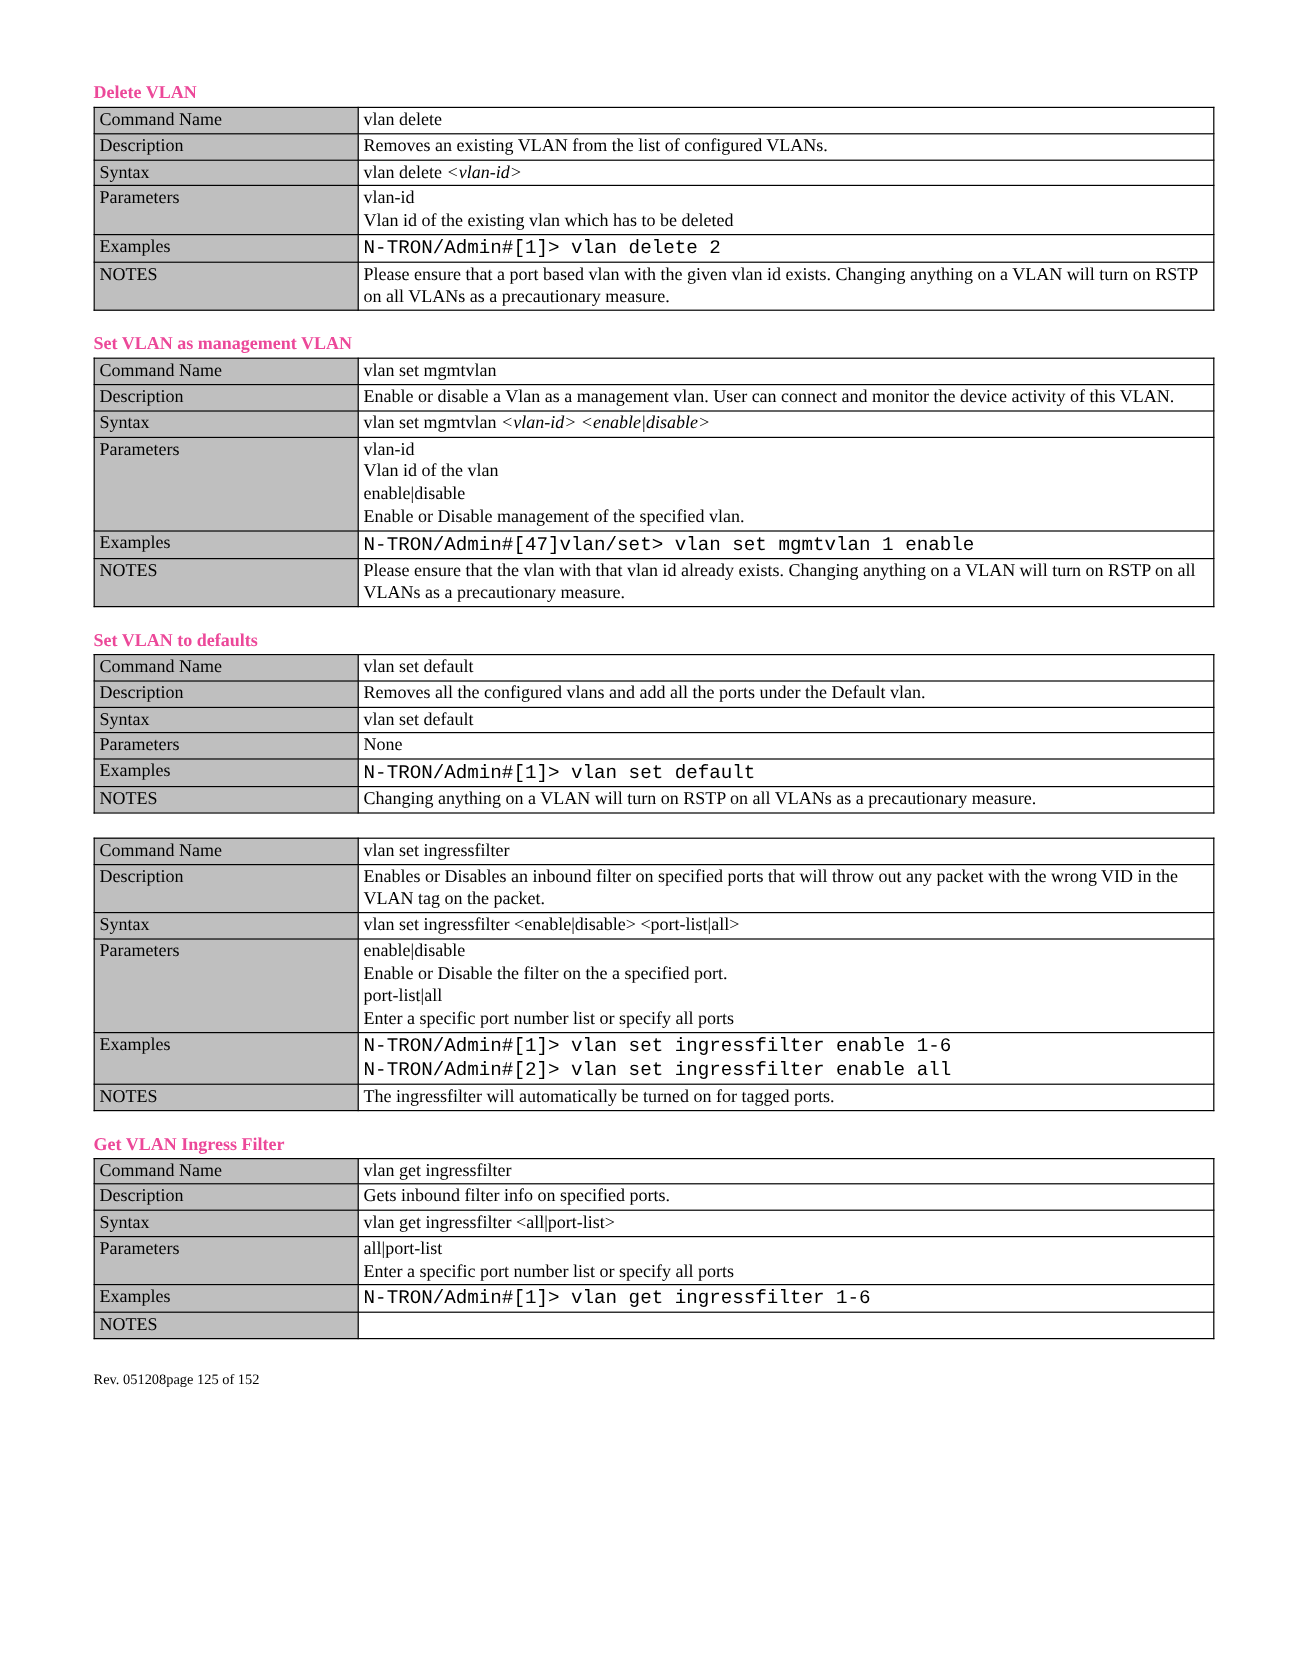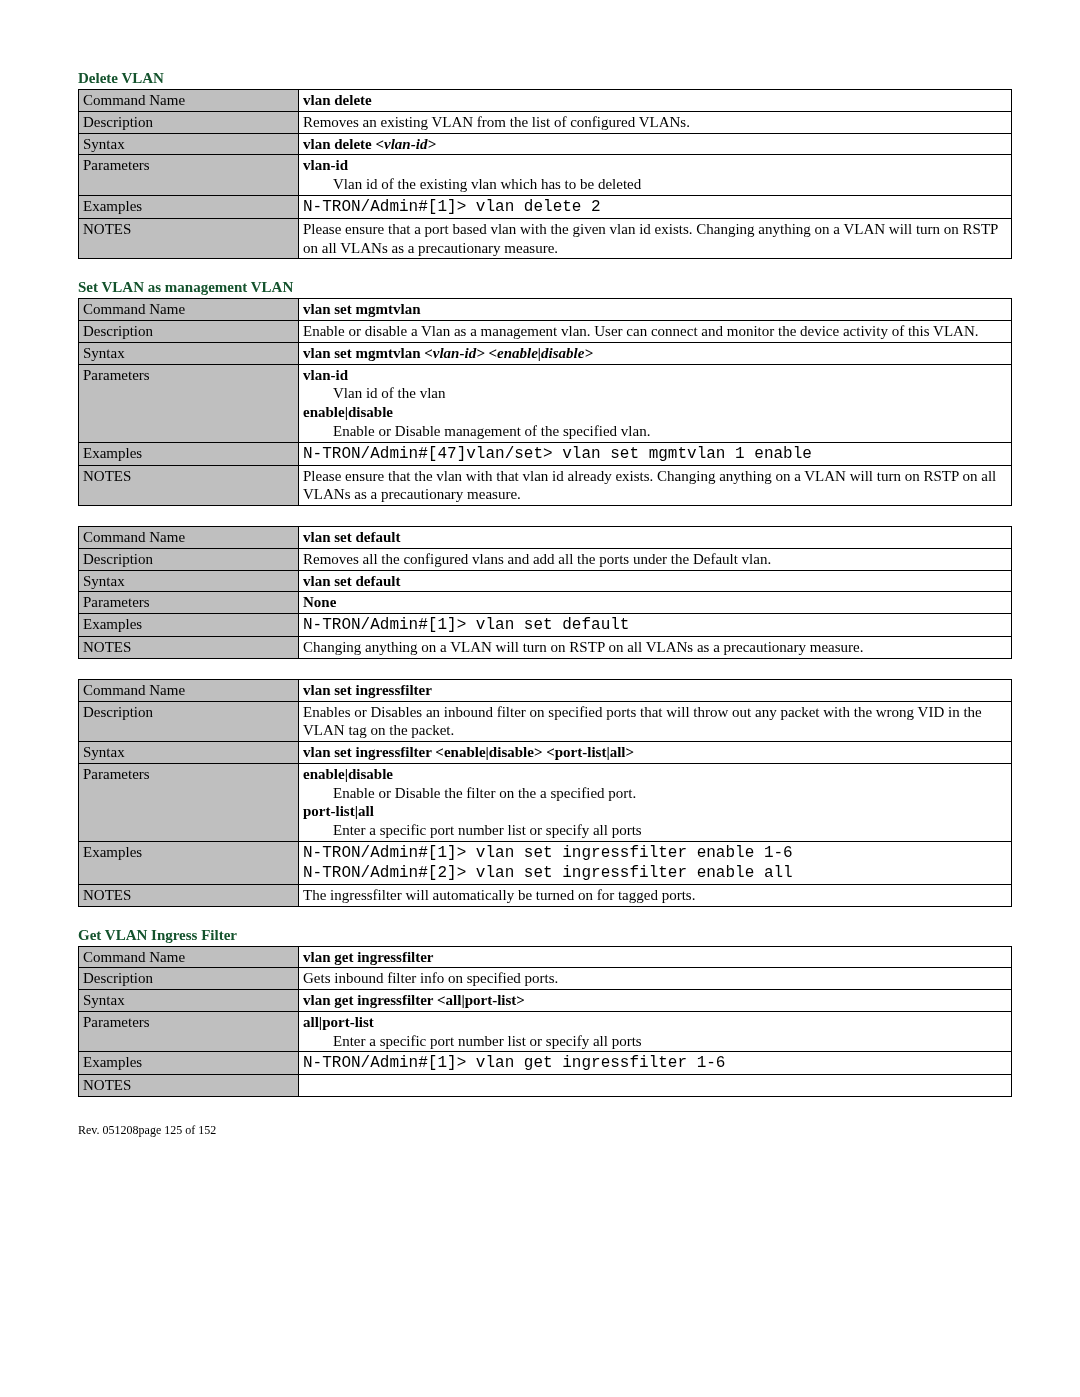--- a/index.html
+++ b/index.html
@@ -7,21 +7,21 @@
     font-family: "Times New Roman", Times, serif;
     font-size: 15px;
     color: #000;
     margin: 0;
     padding: 70px 68px 40px 78px;
   }
   .section {
     margin-bottom: 20px;
   }
   .title {
-    color: #14532d;
+    color: #ec4899;
     font-weight: bold;
     margin: 0 0 2px 0;
     font-size: 15px;
   }
   table {
     width: 100%;
     border-collapse: collapse;
     table-layout: fixed;
     padding-left: 16px;
   }
@@ -30,30 +30,30 @@
   td {
     border: 1px solid #000;
     padding: 1px 4px 1px 4px;
     vertical-align: top;
     line-height: 1.25;
     word-wrap: break-word;
   }
   td.label {
     background: #bfbfbf;
   }
-  .bold { font-weight: bold; }
+  .bold { font-weight: normal; }
   .ital { font-style: italic; }
   .mono { font-family: "Courier New", Courier, monospace; font-size: 16px; }
   .footer {
     display: flex;
     justify-content: flex-start;
     font-size: 12px;
     margin-top: 26px;
   }
-  .indent { margin-left: 30px; display: inline-block; }
+  .indent { display: inline-block; }
   .justify { text-align: justify; }
 </style>
 </head>
 <body>
 
 <div class="section">
   <div class="title">Delete VLAN</div>
   <table>
     <colgroup>
         <col class="c1">
@@ -126,20 +126,21 @@
     </tr>
     <tr>
       <td class="label">NOTES</td>
       <td>Please ensure that the vlan with that vlan id already exists.  Changing anything on a VLAN will turn on RSTP on all VLANs as a precautionary measure.</td>
     </tr>
   </tbody>
     </table>
 </div>
 
 <div class="section">
+  <div class="title">Set VLAN to defaults</div>
   <table>
     <colgroup>
         <col class="c1">
         <col class="c2">
       </colgroup>
     <tbody>
         <tr>
       <td class="label">Command Name</td>
       <td><span class="bold">vlan set default</span></td>
     </tr>

